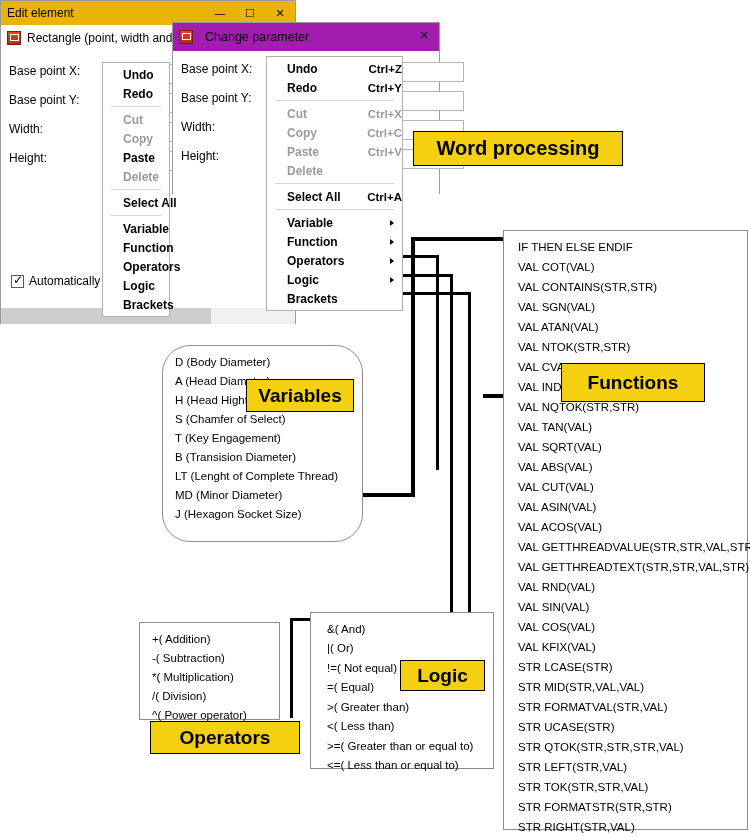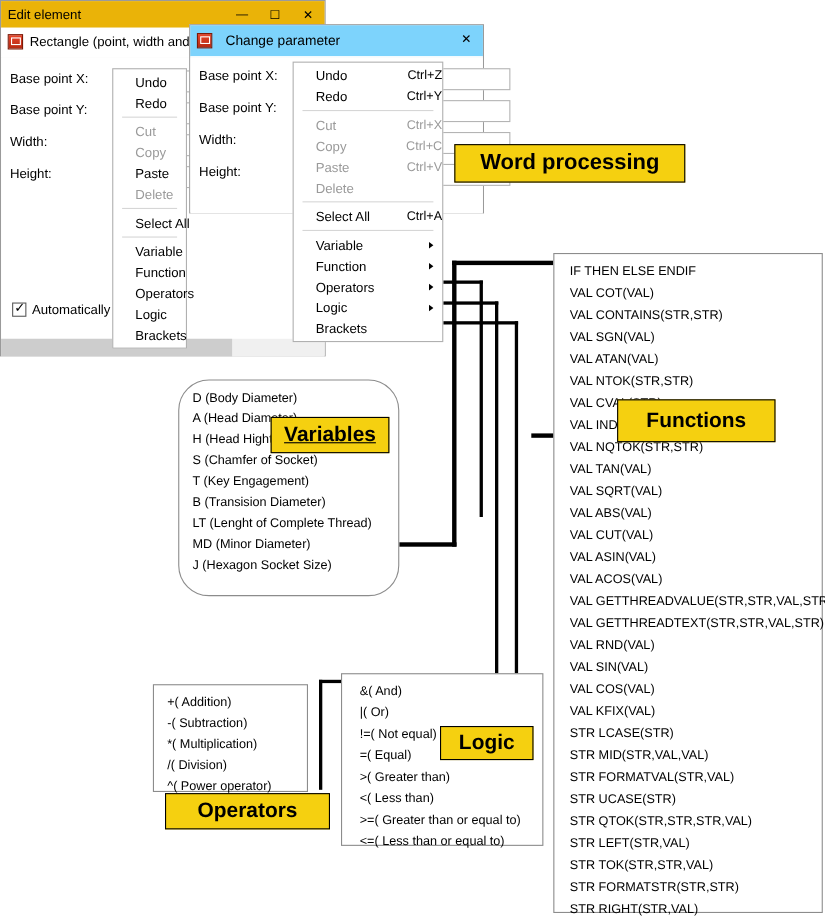--- a/index.html
+++ b/index.html
@@ -28,26 +28,26 @@
   .flabel{width:78px;font-size:12px;}
   .finput{width:86px;height:20px;border:1px solid #b4b4b4;background:#fff;font-size:12px;padding:1px 4px;box-sizing:border-box;font-family:"Liberation Sans",sans-serif;}
   .chkrow{position:absolute;display:flex;align-items:center;font-size:12px;}
   .chkbox{width:13px;height:13px;border:1px solid #5a5a5a;background:#fff;margin-right:5px;position:relative;box-sizing:border-box;}
   .chkbox:after{content:"\2713";position:absolute;left:1px;top:-3px;font-size:12px;color:#000;}
   .hscroll{position:absolute;left:0;bottom:0;width:100%;height:16px;background:#f0f0f0;}
   .hscroll .thumb{position:absolute;left:0;top:0;height:16px;width:210px;background:#cdcdcd;}
 
   
   #win2{left:172px;top:22px;width:268px;height:172px;background:#f0f0f0;border:1px solid #9a9a9a;box-sizing:border-box;}
-  #win2 .titlebar{height:28px;background:#7dd3fc;display:flex;align-items:center;position:relative;border-bottom:1px solid #fff;}
+  #win2 .titlebar{height:28px;background:#a21caf;display:flex;align-items:center;position:relative;border-bottom:1px solid #fff;}
   #win2 .titlebar .t{padding-left:6px;font-size:12.5px;}
   #win2 .body{background:#fff;height:calc(100% - 28px);position:relative;}
 
   
-  .ctxmenu{background:#fff;border:1px solid #b0b0b0;box-sizing:border-box;padding:2px 0;}
+  .ctxmenu{background:#fff;border:1px solid #b0b0b0;box-sizing:border-box;padding:2px 0;font-weight:bold;}
   .ctxitem{height:19px;display:flex;align-items:center;padding:0 10px 0 20px;font-size:12px;position:relative;white-space:nowrap;}
   .ctxitem .acc{position:absolute;right:0;font-size:11.5px;}
   .ctxitem.dim{color:#9a9a9a;}
   .ctxitem .arrow{position:absolute;right:8px;width:0;height:0;border-left:4px solid #000;border-top:3.5px solid transparent;border-bottom:3.5px solid transparent;}
   .ctxsep{height:1px;background:#d6d6d6;margin:3px 8px;}
 
   #menu1{left:102px;top:62px;width:68px;}
   #menu2{left:266px;top:56px;width:137px;}
 
   
@@ -58,21 +58,21 @@
   #functions{left:503px;top:230px;width:245px;height:600px;}
   #functions .row{padding-left:14px;height:20px;font-size:11.5px;}
   #operators{left:139px;top:622px;width:141px;height:98px;}
   #logic{left:310px;top:612px;width:184px;height:157px;}
   #logic .row{padding-left:16px;height:19.5px;}
 
   
   .ylabel{background:#f5d010;border:1px solid #000;display:flex;align-items:center;justify-content:center;font-size:19px;font-weight:bold;color:#000;box-sizing:border-box;}
   #lbl-word{left:413px;top:131px;width:210px;height:35px;font-size:20px;}
   #lbl-func{left:561px;top:363px;width:144px;height:39px;}
-  #lbl-vars{left:246px;top:379px;width:108px;height:33px;text-decoration:underline;}
+  #lbl-vars{left:246px;top:379px;width:108px;height:33px;}
   #lbl-ops{left:150px;top:721px;width:150px;height:33px;}
   #lbl-logic{left:400px;top:660px;width:85px;height:31px;}
 
   
   .ln{position:absolute;background:#000;}
 </style>
 </head>
 <body>
 
 <div class="abs ln" style="left:411px;top:237px;width:92px;height:4px;"></div>
@@ -251,21 +251,21 @@
     </div>
   <div class="ctxitem">
       <span>Brackets</span>
     </div>
 </div>
 
 <div class="abs panel" id="variables">
   <div class="row">D (Body Diameter)</div>
   <div class="row">A (Head Diameter)</div>
   <div class="row">H (Head Hight)</div>
-  <div class="row">S (Chamfer of Socket)</div>
+  <div class="row">S (Chamfer of Select)</div>
   <div class="row">T (Key Engagement)</div>
   <div class="row">B (Transision Diameter)</div>
   <div class="row">LT (Lenght of Complete Thread)</div>
   <div class="row">MD (Minor Diameter)</div>
   <div class="row">J (Hexagon Socket Size)</div>
 </div>
 
 <div class="abs panel" id="functions">
   <div class="row">IF THEN ELSE ENDIF</div>
   <div class="row">VAL COT(VAL)</div>

